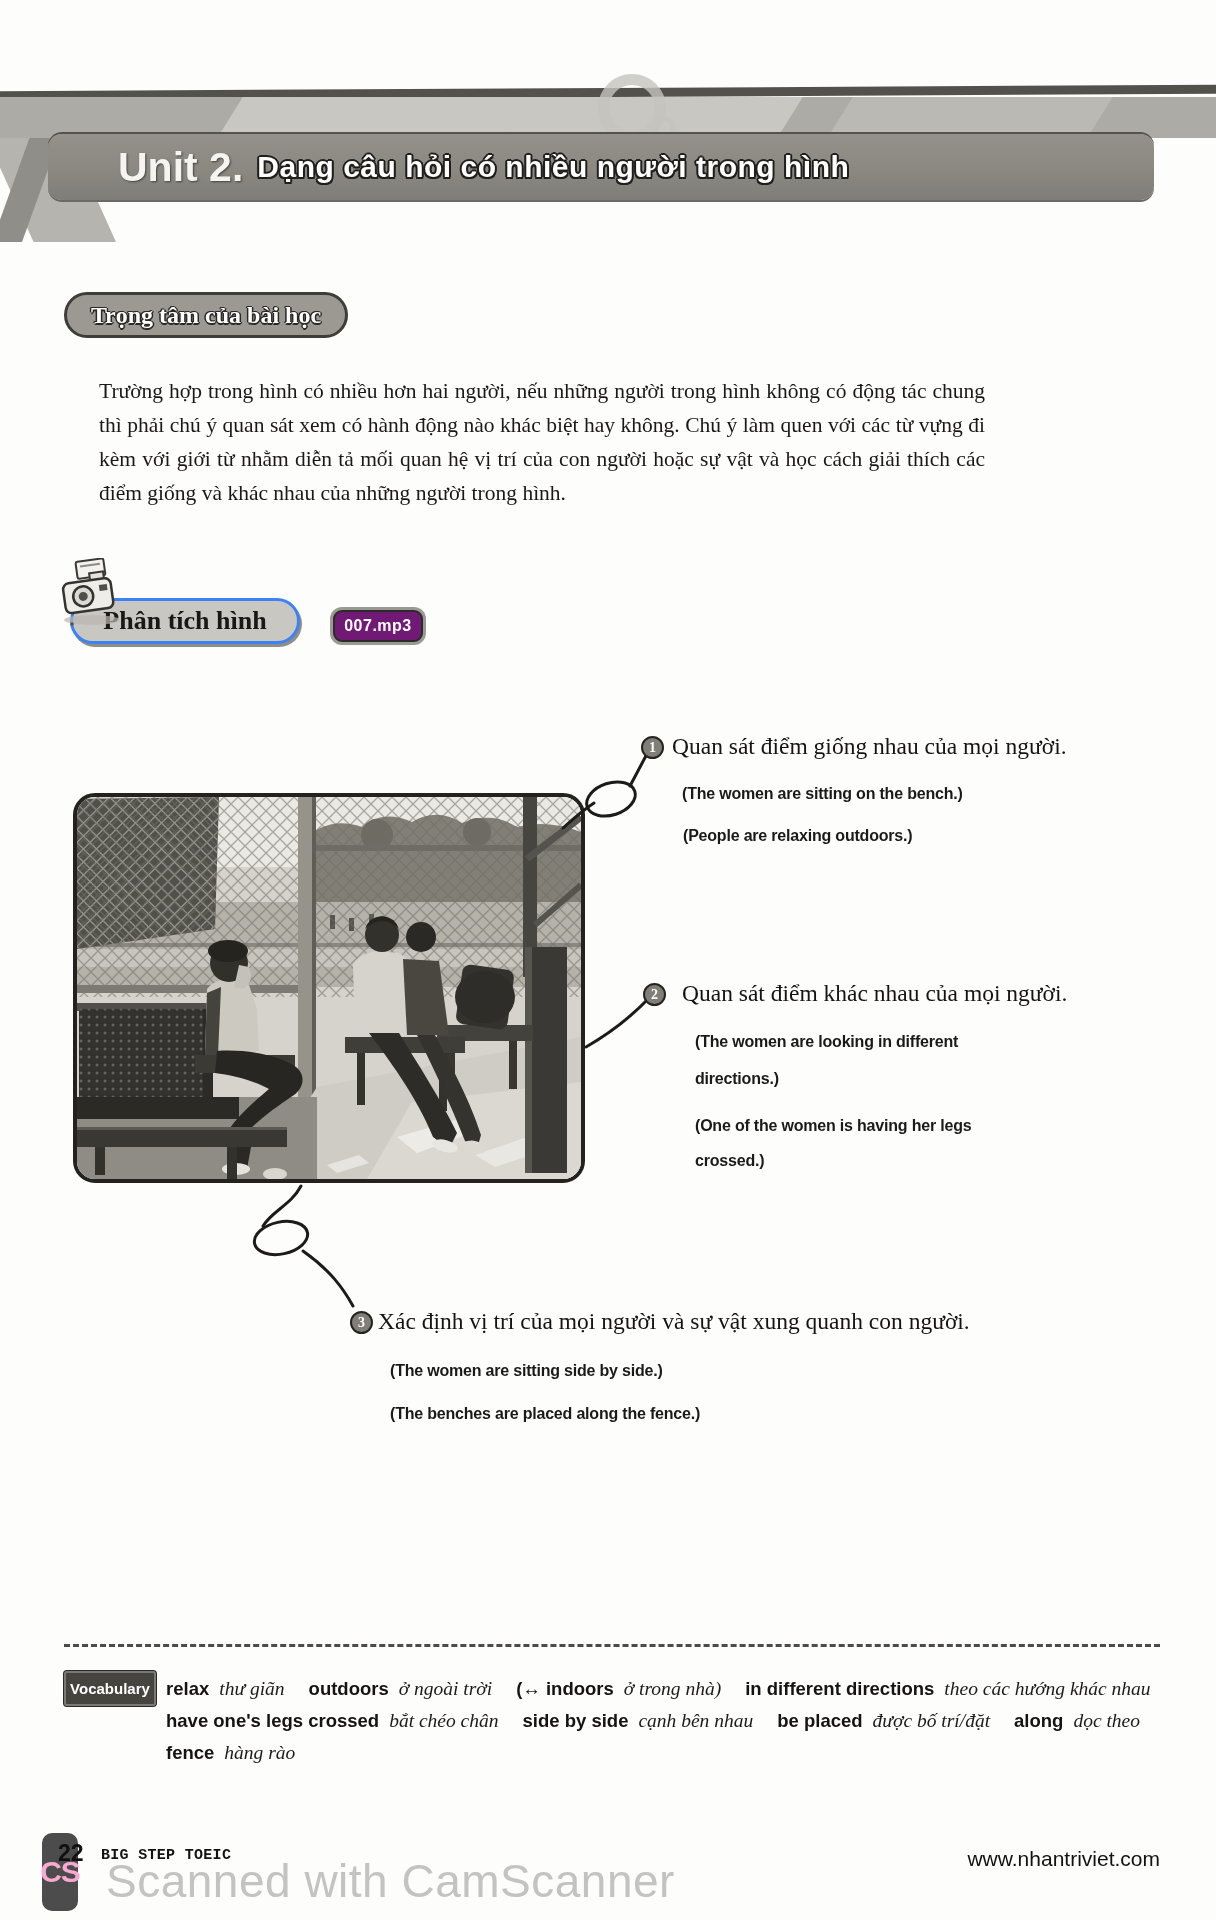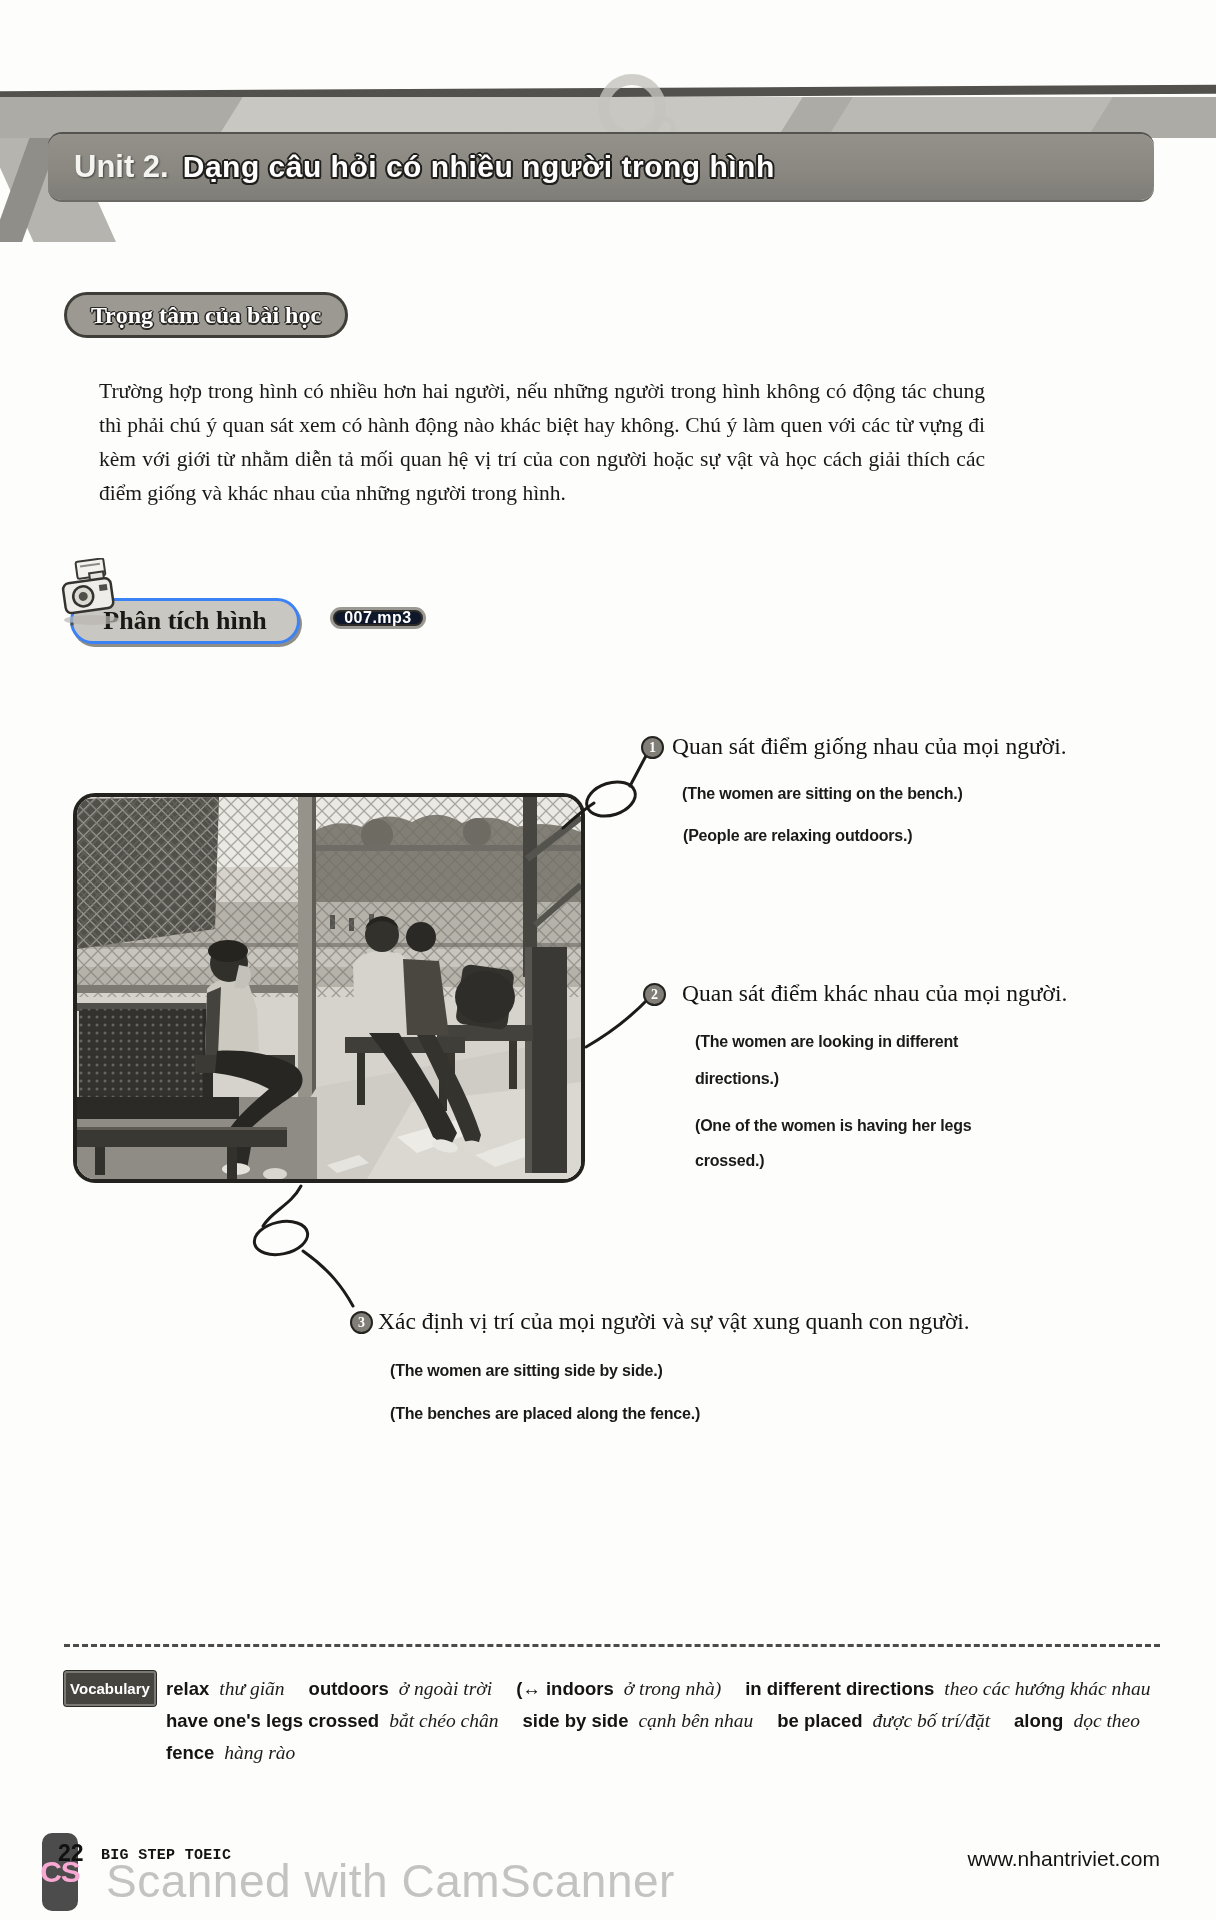--- a/index.html
+++ b/index.html
@@ -15,41 +15,41 @@
   .chev1{left:-34px;top:92px;width:150px;height:150px;background:#b6b4af;
          clip-path:polygon(0 0,55% 0,100% 100%,45% 100%);}
   .chev2{left:-20px;top:92px;width:120px;height:150px;background:#908e89;
          clip-path:polygon(55% 0,80% 0,35% 100%,10% 100%);}
   .gear-ring{left:598px;top:74px;width:46px;height:46px;border:11px solid #c5c3be;border-radius:50%;opacity:.8;}
   .gear-ring2{left:652px;top:116px;width:14px;height:14px;border:5px solid #c5c3be;border-radius:50%;opacity:.8;}
   .banner{left:48px;top:134px;width:1106px;height:66px;border-radius:14px;
           background:linear-gradient(180deg,#939189 0%,#8a8881 55%,#7f7d77 100%);
           box-shadow:0 -2px 0 #55534f,0 2px 0 #6c6a65;
           display:flex;align-items:center;padding-left:26px;box-sizing:border-box;gap:14px;}
-  .unit-label{font-family:"Liberation Sans","DejaVu Sans",sans-serif;font-size:31px;font-weight:600;
-              color:#f5f4f1;text-shadow:1px 1px 2px #44433f;}
+  .unit-label{font-family:"Liberation Sans","DejaVu Sans",sans-serif;font-size:41px;font-weight:600;
+              color:#f5f4f1;text-shadow:1px 1px 2px #44433f;margin-left:44px;}
   .unit-title{font-family:"Liberation Sans","DejaVu Sans",sans-serif;font-size:30px;font-weight:700;
               color:#ffffff;letter-spacing:.5px;
               text-shadow:2px 0 0 #201f1c,-2px 0 0 #201f1c,0 2px 0 #201f1c,0 -2px 0 #201f1c,
                           1.5px 1.5px 0 #201f1c,-1.5px 1.5px 0 #201f1c,1.5px -1.5px 0 #201f1c,-1.5px -1.5px 0 #201f1c;}
 
   
   .focus-badge{left:64px;top:292px;width:284px;height:46px;border-radius:24px;background:#9b9992;
                border:3px solid #3e3d38;box-sizing:border-box;display:flex;align-items:center;justify-content:center;
                font-weight:700;font-size:24px;color:#fff;
                text-shadow:1.5px 0 0 #2a2926,-1.5px 0 0 #2a2926,0 1.5px 0 #2a2926,0 -1.5px 0 #2a2926,
                            1px 1px 0 #2a2926,-1px -1px 0 #2a2926;}
   .focus-par{left:64px;top:374px;width:886px;font-size:21.5px;line-height:34px;text-align:justify;color:#1a1918;margin-left:35px;}
 
   
   .analysis-pill{left:70px;top:598px;width:230px;height:46px;border-radius:23px;background:#c9c7c1;
                  border:3px solid #3b82f6;box-sizing:border-box;display:flex;align-items:center;justify-content:center;
                  font-weight:700;font-size:26px;color:#191816;box-shadow:2px 3px 0 #8f8d88;}
   .camera{left:58px;top:558px;width:70px;height:72px;}
-  .audio-badge{left:333px;top:610px;width:90px;height:16px;background:#0f172a;border:2px solid #2c2b27;
+  .audio-badge{left:333px;top:610px;width:90px;height:32px;background:#701a75;border:2px solid #2c2b27;
                border-radius:9px;box-shadow:0 0 0 3px #9b9993;box-sizing:border-box;
                display:flex;align-items:center;justify-content:center;
                font-family:"Liberation Sans","DejaVu Sans",sans-serif;font-weight:700;font-size:16px;color:#fff;letter-spacing:.5px;}
 
   
   .photo-frame{left:73px;top:793px;width:512px;height:390px;border:4px solid #23221f;border-radius:22px;
                overflow:hidden;background:#d6d3cc;box-sizing:border-box;}
 
   
   .num-marker{width:23px;height:23px;border-radius:50%;background:#807e77;border:2px solid #24231f;

